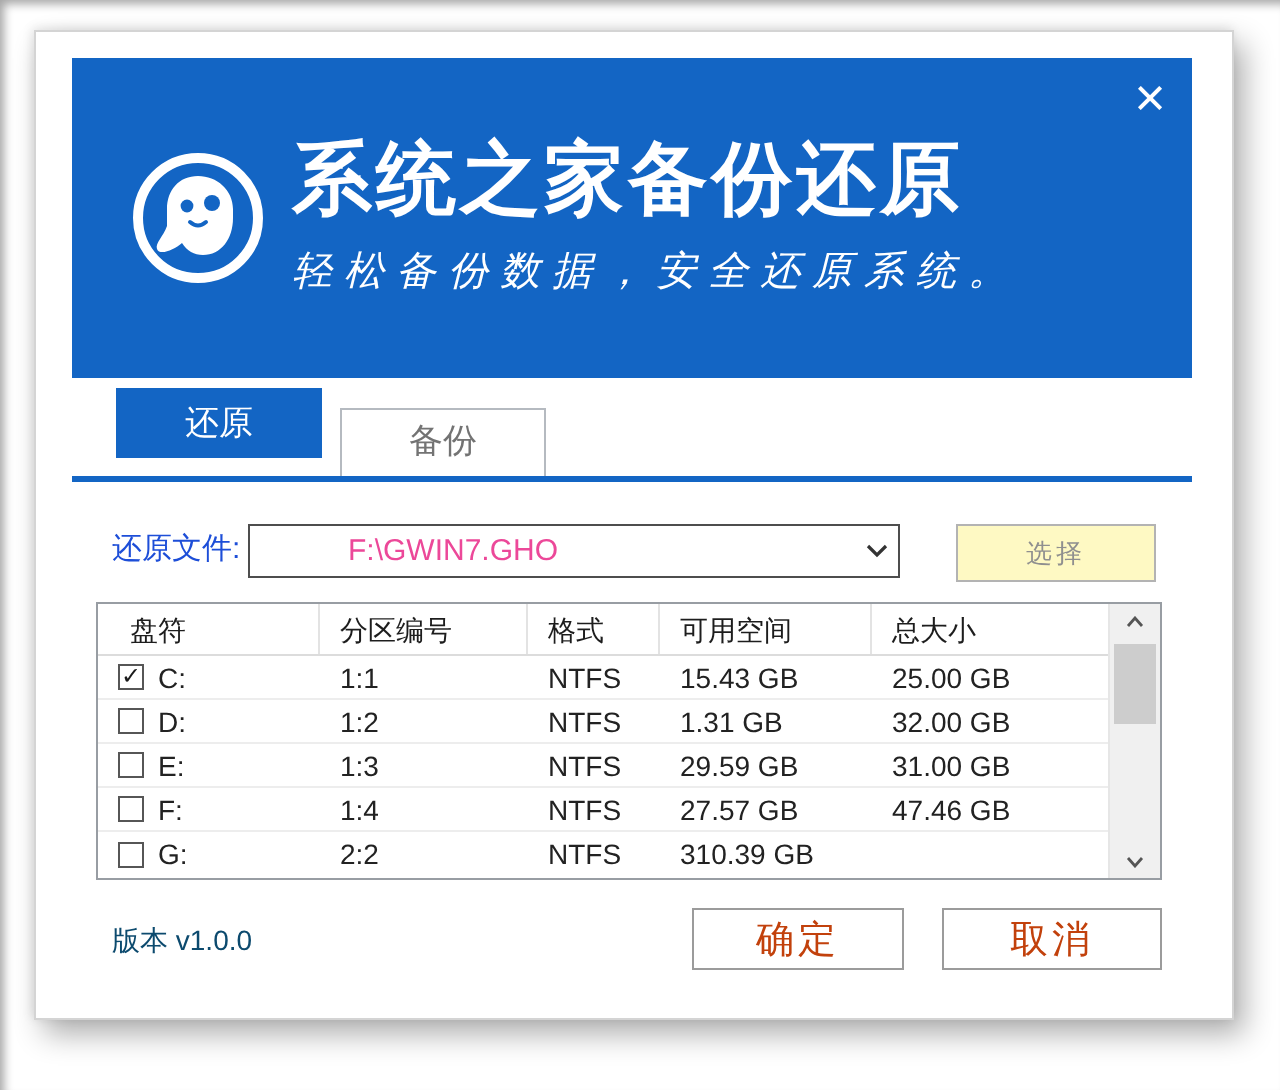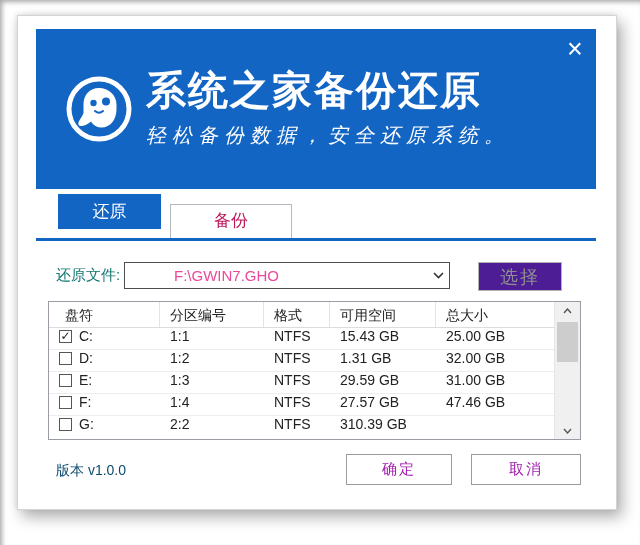--- a/index.html
+++ b/index.html
@@ -18,42 +18,42 @@
            text-align:center; font-size:27px; color:#fff; cursor:pointer; }
   .logo { position:absolute; left:29px; top:46px; width:68px; height:68px; }
   .title-block { position:absolute; left:110px; top:38px; }
   .app-title { font-size:40px; font-weight:bold; letter-spacing:2px; line-height:46px; }
   .app-subtitle { margin-top:9px; font-size:20px; font-style:italic; letter-spacing:6px; }
 
   
   .tab { position:absolute; text-align:center; font-size:17px; cursor:pointer; }
   .tab-active { left:40px; top:178px; width:103px; height:35px; line-height:35px;
                 background:var(--brand-blue,#1365c4); color:#fff; }
-  .tab-inactive { left:152px; top:188px; width:122px; height:34px; line-height:32px;
-                  background:#fff; border:1px solid #b5bac0; border-bottom:none; color:#be185d; }
+  .tab-inactive { left:152px; top:188px; width:103px; height:34px; line-height:32px;
+                  background:#fff; border:1px solid #b5bac0; border-bottom:none; color:#737373; }
   .tab-underline { position:absolute; left:18px; top:222px; width:560px; height:3px;
                    background:var(--brand-blue,#1365c4); }
 
   
   .file-label { position:absolute; left:38px; top:244px; height:30px; line-height:30px;
-                font-size:15px; color:#0f766e; }
+                font-size:15px; color:#1d4ed8; }
   .combo { position:absolute; left:106px; top:246px; width:326px; height:27px;
            border:1px solid #4e4e4e; background:#fff; display:flex; align-items:center; cursor:pointer; }
   .combo-value { flex:1; padding-left:6px; font-size:15px; color:#ec4899;
                  white-space:nowrap; overflow:hidden;margin-left:43px; }
   .combo-chevron { width:22px; display:flex; justify-content:center; align-items:center; }
-  .select-btn { position:absolute; left:460px; top:246px; width:84px; height:29px;
-                background:#4c1d95; border:1px solid #b3b3b3; color:#8f8f8f; font-size:18px;
+  .select-btn { position:absolute; left:460px; top:246px; width:100px; height:29px;
+                background:#fef9c3; border:1px solid #b3b3b3; color:#8f8f8f; font-size:13px;
                 letter-spacing:2px; cursor:pointer; }
 
   
   .table { position:absolute; left:30px; top:285px; width:533px; height:139px;
            border:1px solid #989da3; background:#fff; display:flex; }
   .table-main { flex:1; display:flex; flex-direction:column; overflow:hidden; }
-  .tr { display:flex; height:22px; align-items:flex-start; border-bottom:1px solid #ededed; }
+  .tr { display:flex; height:22px; align-items:center; border-bottom:1px solid #ededed; }
   .tr.thead { height:26px; border-bottom:1px solid #dcdcdc; }
   .tr:last-child { border-bottom:none; }
   .th, .td { font-size:14px; color:#222; padding-left:10px; white-space:nowrap; overflow:hidden; }
   .th { color:#1d1d1d; border-right:1px solid #e3e3e3; height:100%; line-height:26px; }
   .th.c5 { border-right:none; }
   .c1 { width:111px; } .c2 { width:104px; } .c3 { width:66px; } .c4 { width:106px; } .c5 { flex:1; }
   .th.c1 { padding-left:16px; }
   .td.c1 { display:flex; align-items:center; gap:7px; }
   .checkbox { width:13px; height:13px; border:1px solid #565656; background:#fff;
               display:inline-flex; align-items:center; justify-content:center;
@@ -65,21 +65,21 @@
                display:flex; flex-direction:column; }
   .sb-btn { height:17px; display:flex; align-items:center; justify-content:center;
             background:#f0f0f0; cursor:pointer; }
   .sb-track { flex:1; position:relative; }
   .sb-thumb { position:absolute; left:2px; right:2px; top:3px; height:40px;
               background:#cdcdcd; cursor:pointer; }
 
   
   .version { position:absolute; left:38px; top:446px; font-size:14px; color:#0c4a6e; }
   .btn { position:absolute; top:438px; height:31px; background:#fff; border:1px solid #9b9b9b;
-         color:#a21caf; font-size:15px; letter-spacing:2px; cursor:pointer; }
+         color:#c2410c; font-size:19px; letter-spacing:2px; cursor:pointer; }
   .btn-ok { left:328px; width:106px; }
   .btn-cancel { left:453px; width:110px; }
 </style>
 </head>
 <body>
 
 <div class="dialog">
 
   <div class="header">
     <span class="close">×</span>

